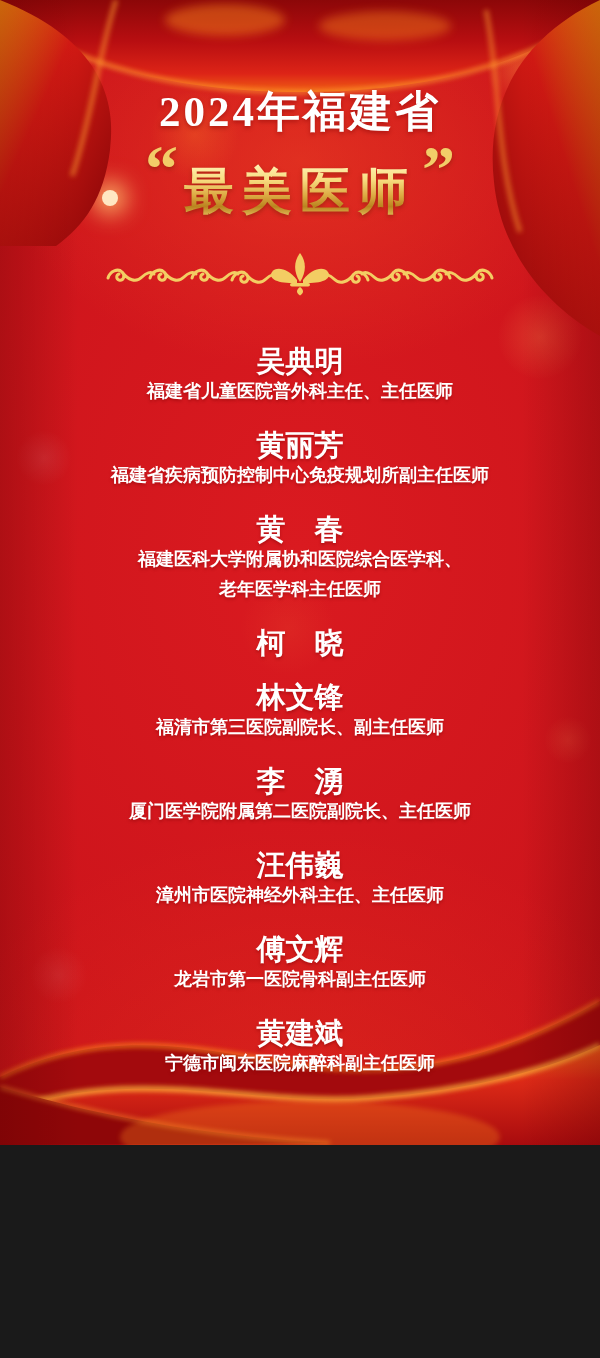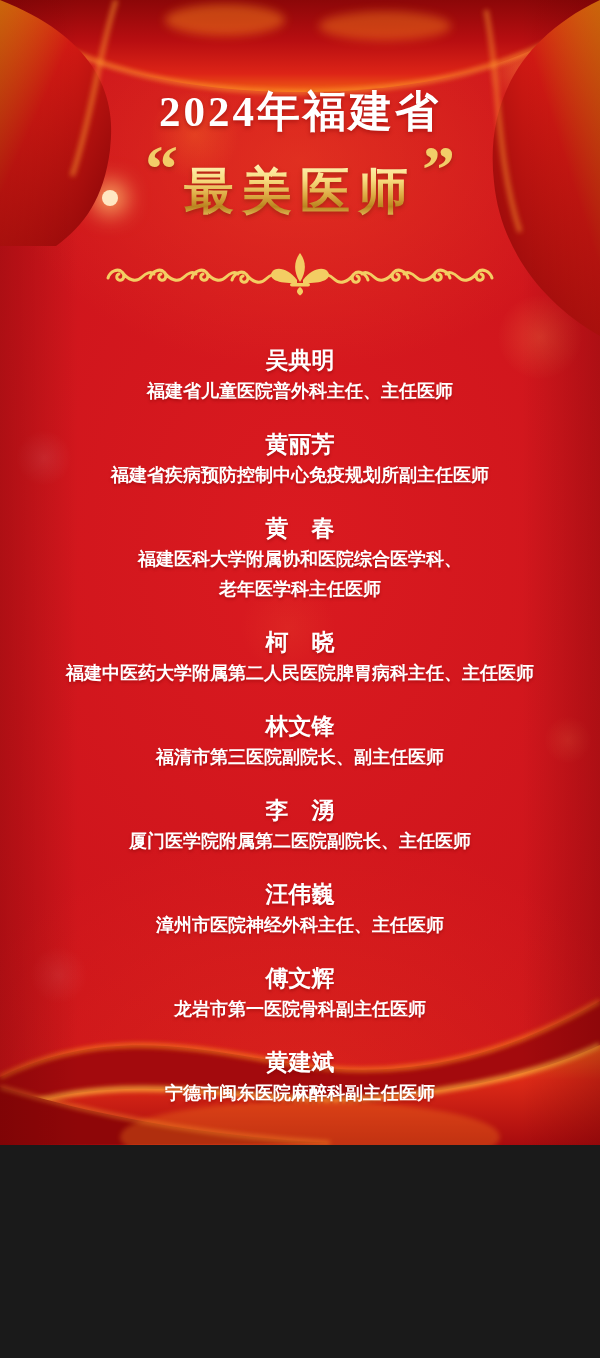--- a/index.html
+++ b/index.html
@@ -48,21 +48,21 @@
     transform:translateY(-22px);vertical-align:middle;
     filter:drop-shadow(0 2px 2px rgba(110,30,0,.45));
   }
   .q-open{margin-right:6px;}
   .q-close{margin-left:6px;}
   .divider{display:block;margin:14px auto 0;}
   
   .list{position:relative;z-index:2;margin-top:50px;text-align:center;color:#fff;}
   .entry{margin-bottom:24px;}
   .entry-name{
-    font-size:23px;font-weight:700;line-height:30px;white-space:nowrap;
+    font-size:29px;font-weight:700;line-height:30px;white-space:nowrap;
     text-shadow:0 2px 3px rgba(120,0,0,.40);
   }
   .entry-line{
     font-size:18px;font-weight:700;line-height:30px;white-space:nowrap;
     text-shadow:0 2px 3px rgba(120,0,0,.40);
   }
   
   .footer{
     position:absolute;top:1284px;left:0;width:100%;z-index:2;text-align:center;
     font-family:Liberation Mono, monospace;
@@ -178,23 +178,20 @@
   <section class="entry">
     <div class="entry-name">黄　春</div>
     <div>
           <div class="entry-line">福建医科大学附属协和医院综合医学科、</div>
           <div class="entry-line">老年医学科主任医师</div>
         </div>
   </section>
 
   <section class="entry">
     <div class="entry-name">柯　晓</div>
-    <div>
-          <div class="entry-line">福建中医药大学附属第二人民医院脾胃病科主任、主任医师</div>
-        </div>
   </section>
 
   <section class="entry">
     <div class="entry-name">林文锋</div>
     <div>
           <div class="entry-line">福清市第三医院副院长、副主任医师</div>
         </div>
   </section>
 
   <section class="entry">

